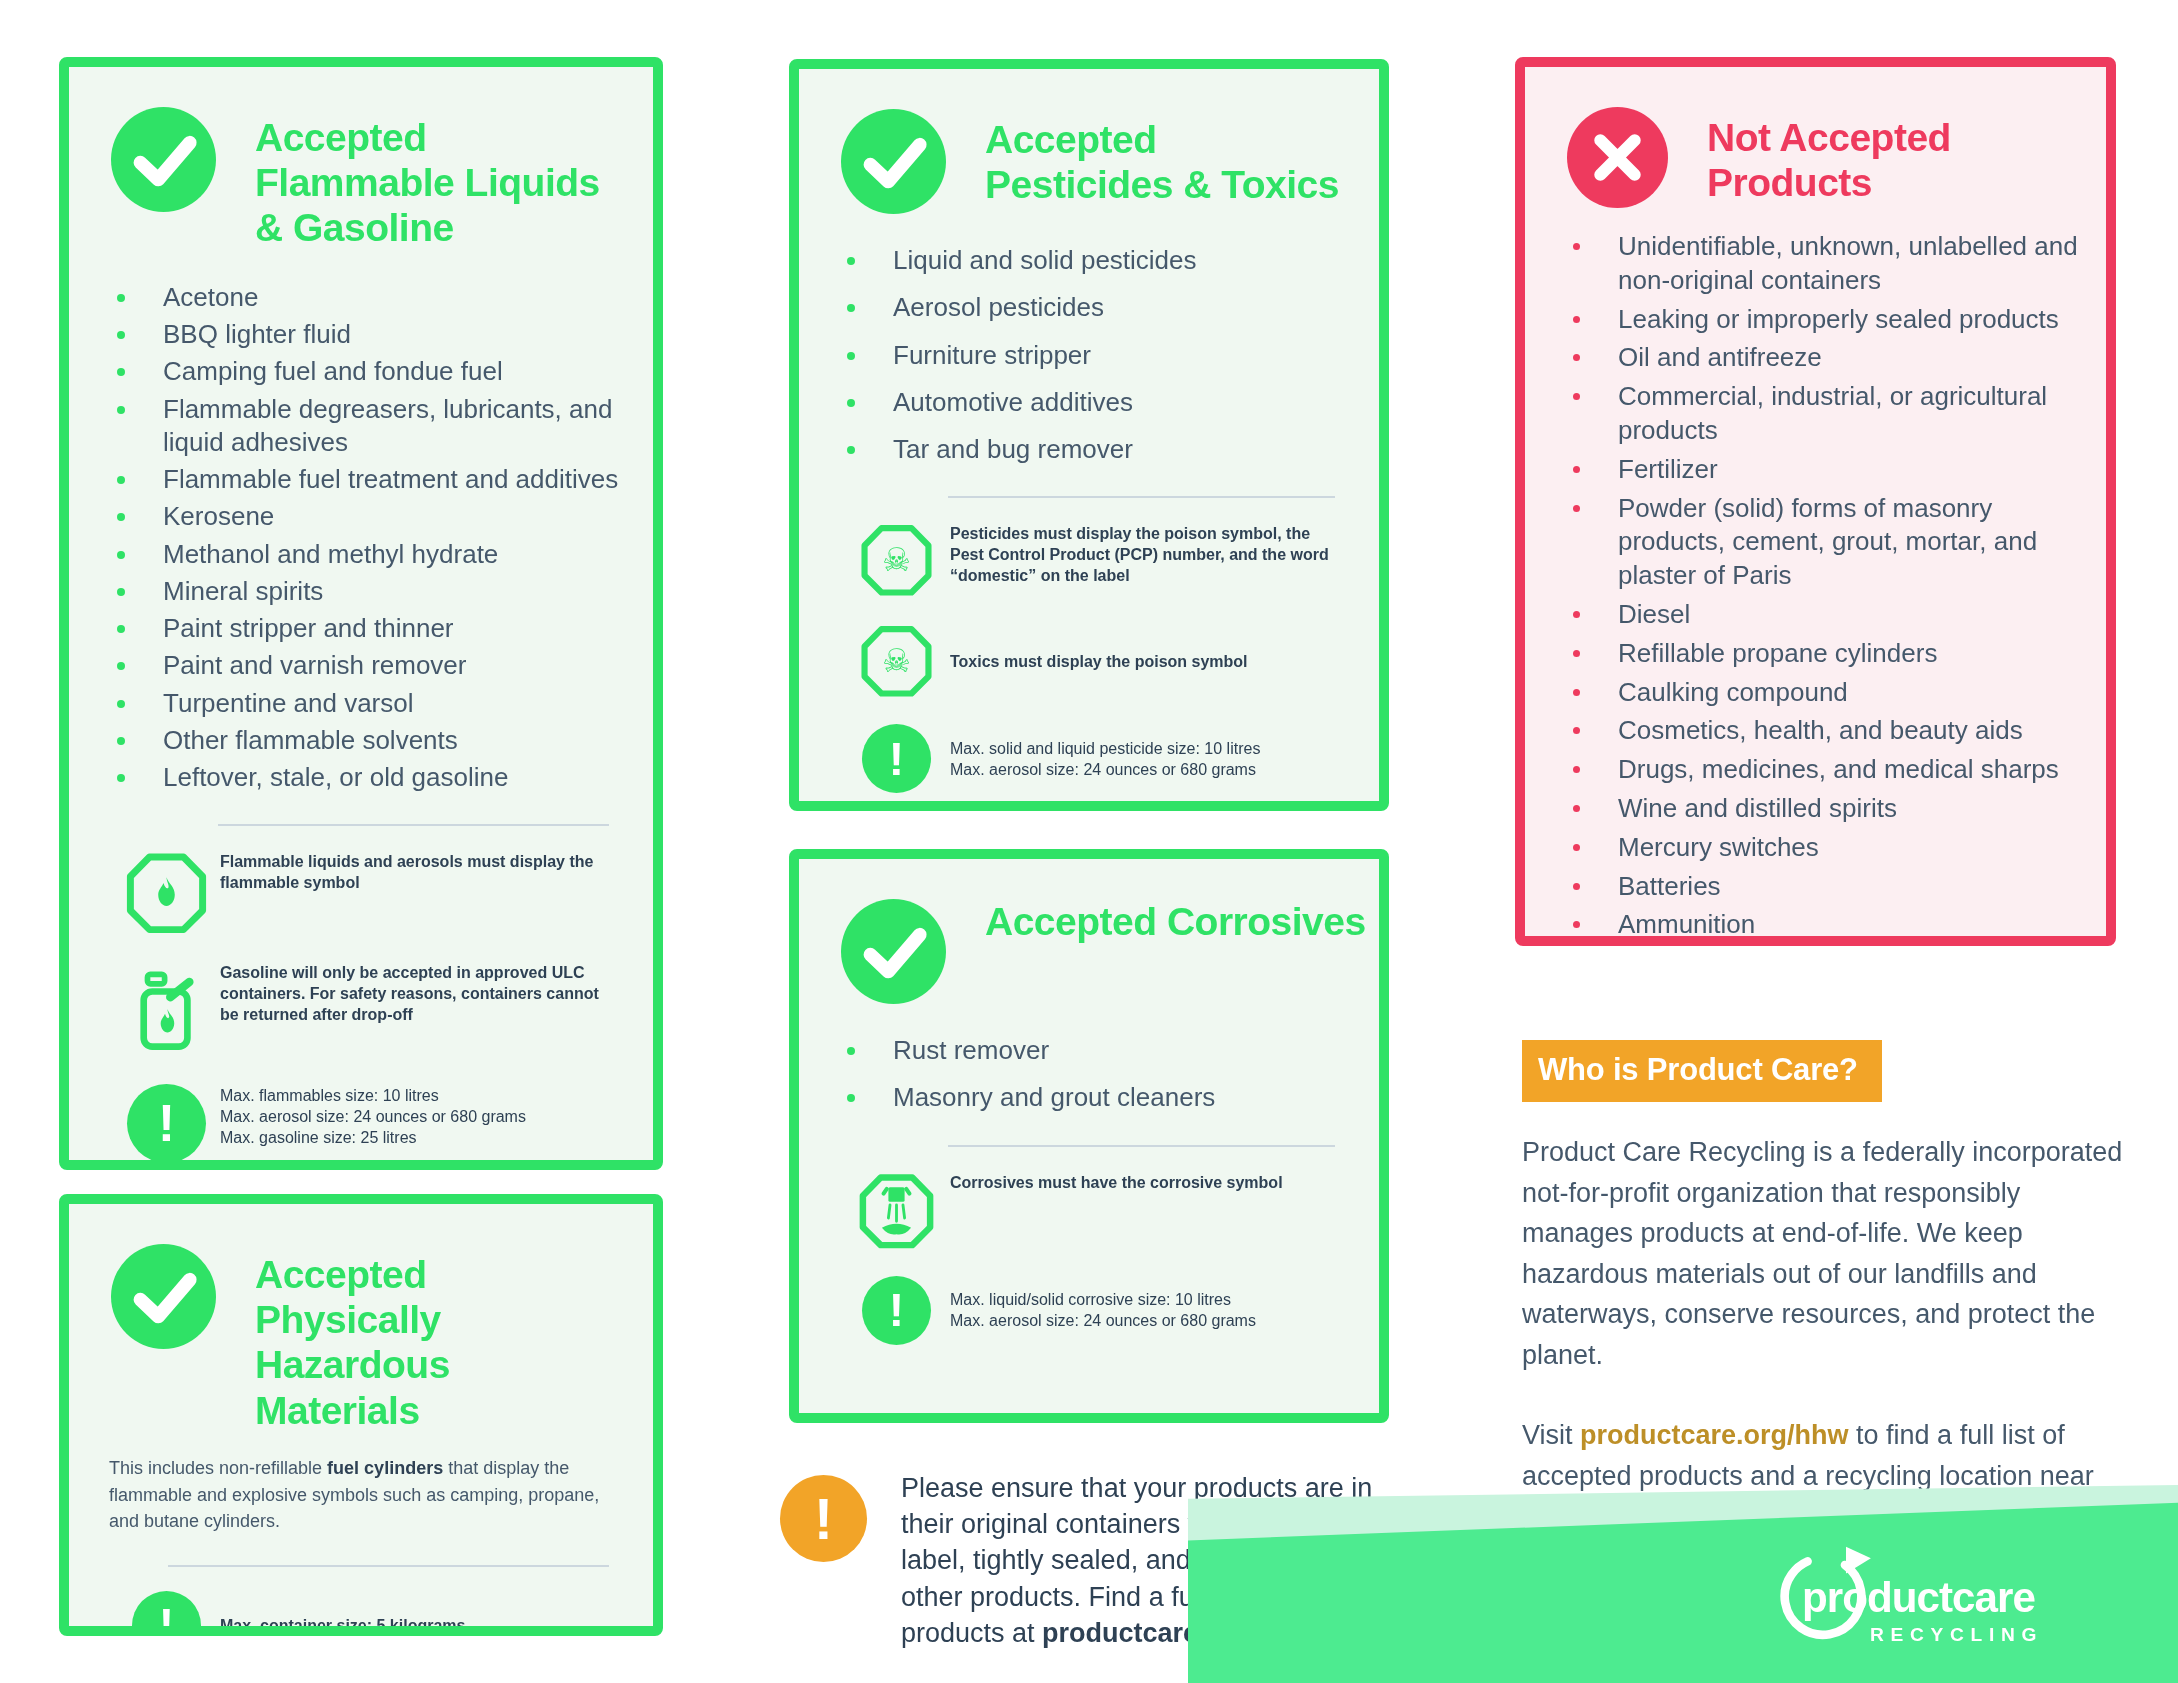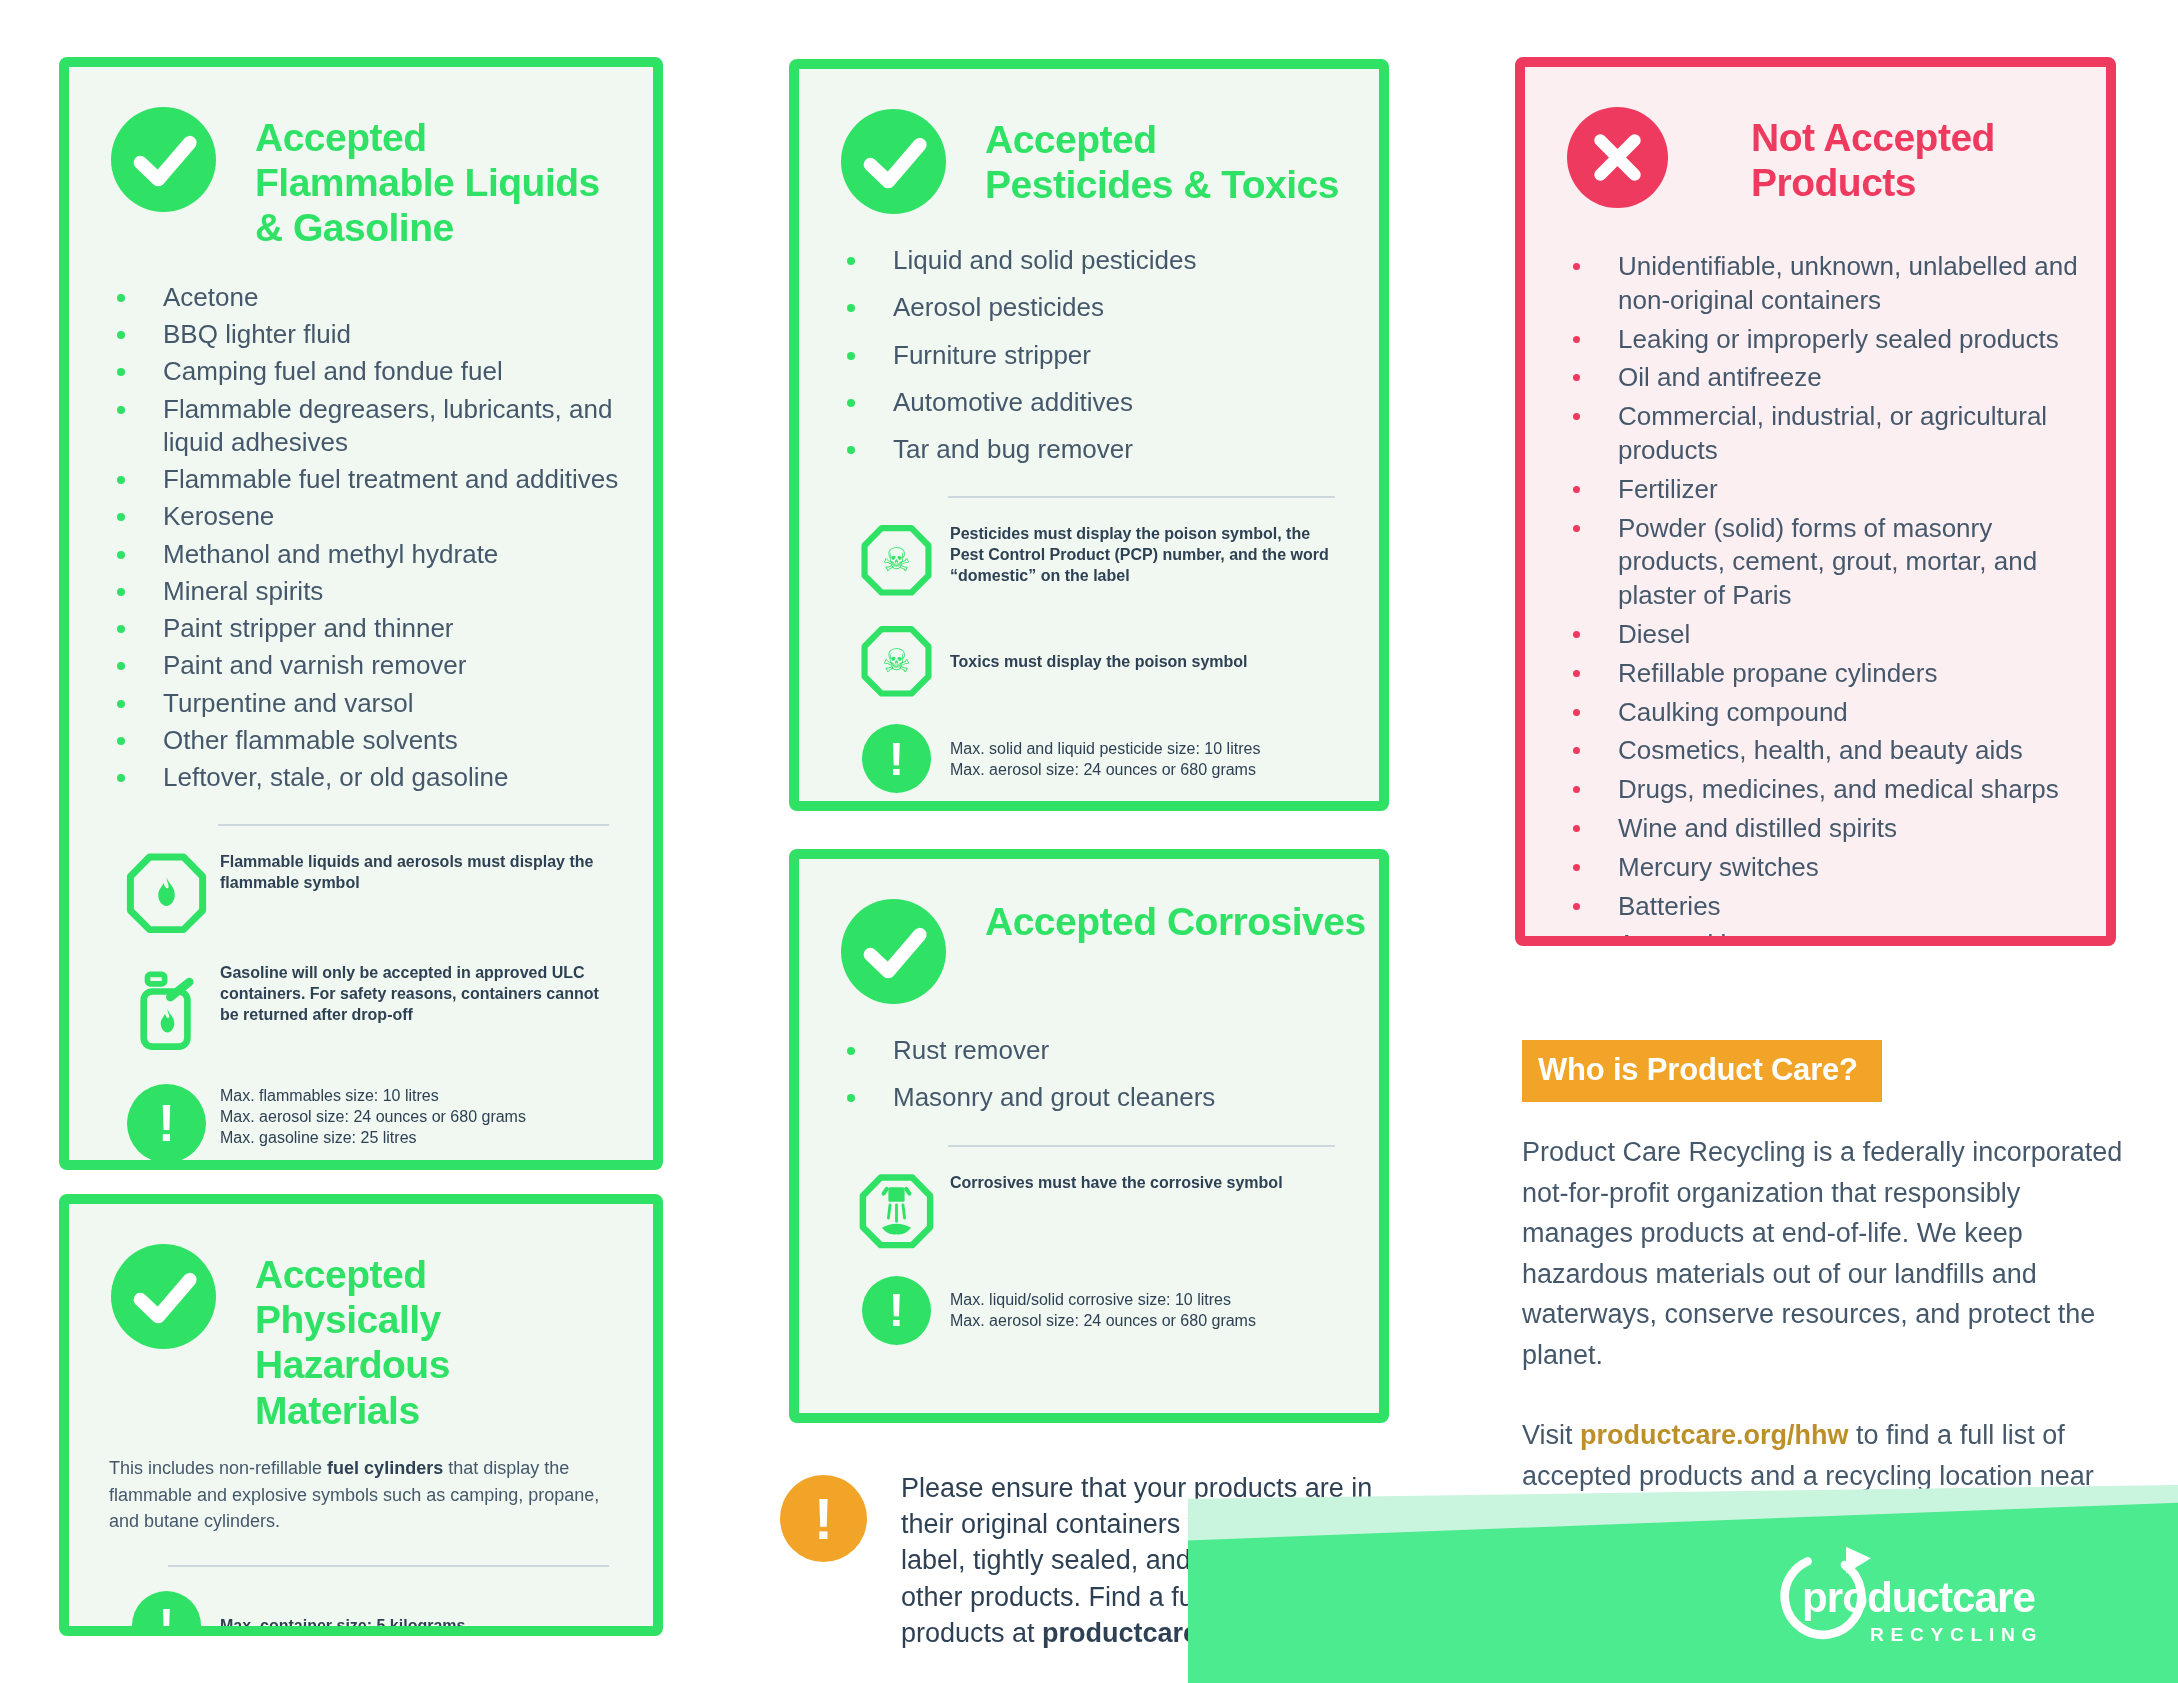--- a/index.html
+++ b/index.html
@@ -28,27 +28,27 @@
   #panel-physical{left:59px;top:1194px;width:604px;height:442px;}
   #panel-pesticides{left:789px;top:59px;width:600px;height:752px;}
   #panel-corrosives{left:789px;top:849px;width:600px;height:574px;}
   #panel-notaccepted{left:1515px;top:57px;width:601px;height:889px;}
 
   .hdr{display:flex;gap:39px;padding:40px 36px 0 42px;align-items:flex-start;}
   .hdr.center{}
   .badge{width:105px;height:105px;flex:none;}
   .title{font-size:39px;font-weight:bold;color:var(--green);line-height:1.16;padding-top:8px;letter-spacing:-0.5px;}
   .title.nowrap{white-space:nowrap;padding-top:0;}
-  .panel.red .title{color:var(--red);margin-left:44px;}
+  .panel.red .title{color:var(--red);}
 
   ul.items{list-style:none;margin:30px 0 0 0;padding:0 34px 0 48px;}
   ul.items li{display:flex;gap:38px;font-size:26px;color:var(--slate);line-height:1.28;margin-bottom:4px;}
   #panel-pesticides ul.items li{margin-bottom:14px;}
   #panel-corrosives ul.items li{margin-bottom:14px;}
-  #panel-notaccepted ul.items{margin-top:42px;padding-right:26px;}
+  #panel-notaccepted ul.items{margin-top:22px;padding-right:26px;}
   #panel-notaccepted ul.items li{line-height:1.3;margin-bottom:5px;color:var(--slate);}
   .dot{width:8px;height:8px;border-radius:50%;background:var(--green);flex:none;margin-top:13px;}
   .panel.red .dot{background:var(--red);width:7px;height:7px;}
 
   hr.divider{border:none;border-top:2px solid var(--line);margin:30px 44px 0 149px;}
   #panel-physical hr.divider{margin-left:99px;}
 
   .note{display:flex;padding:0 36px 0 48px;margin-top:24px;align-items:flex-start;}
   .note.center{align-items:center;}
   .note-icon{width:99px;flex:none;display:flex;justify-content:center;}

